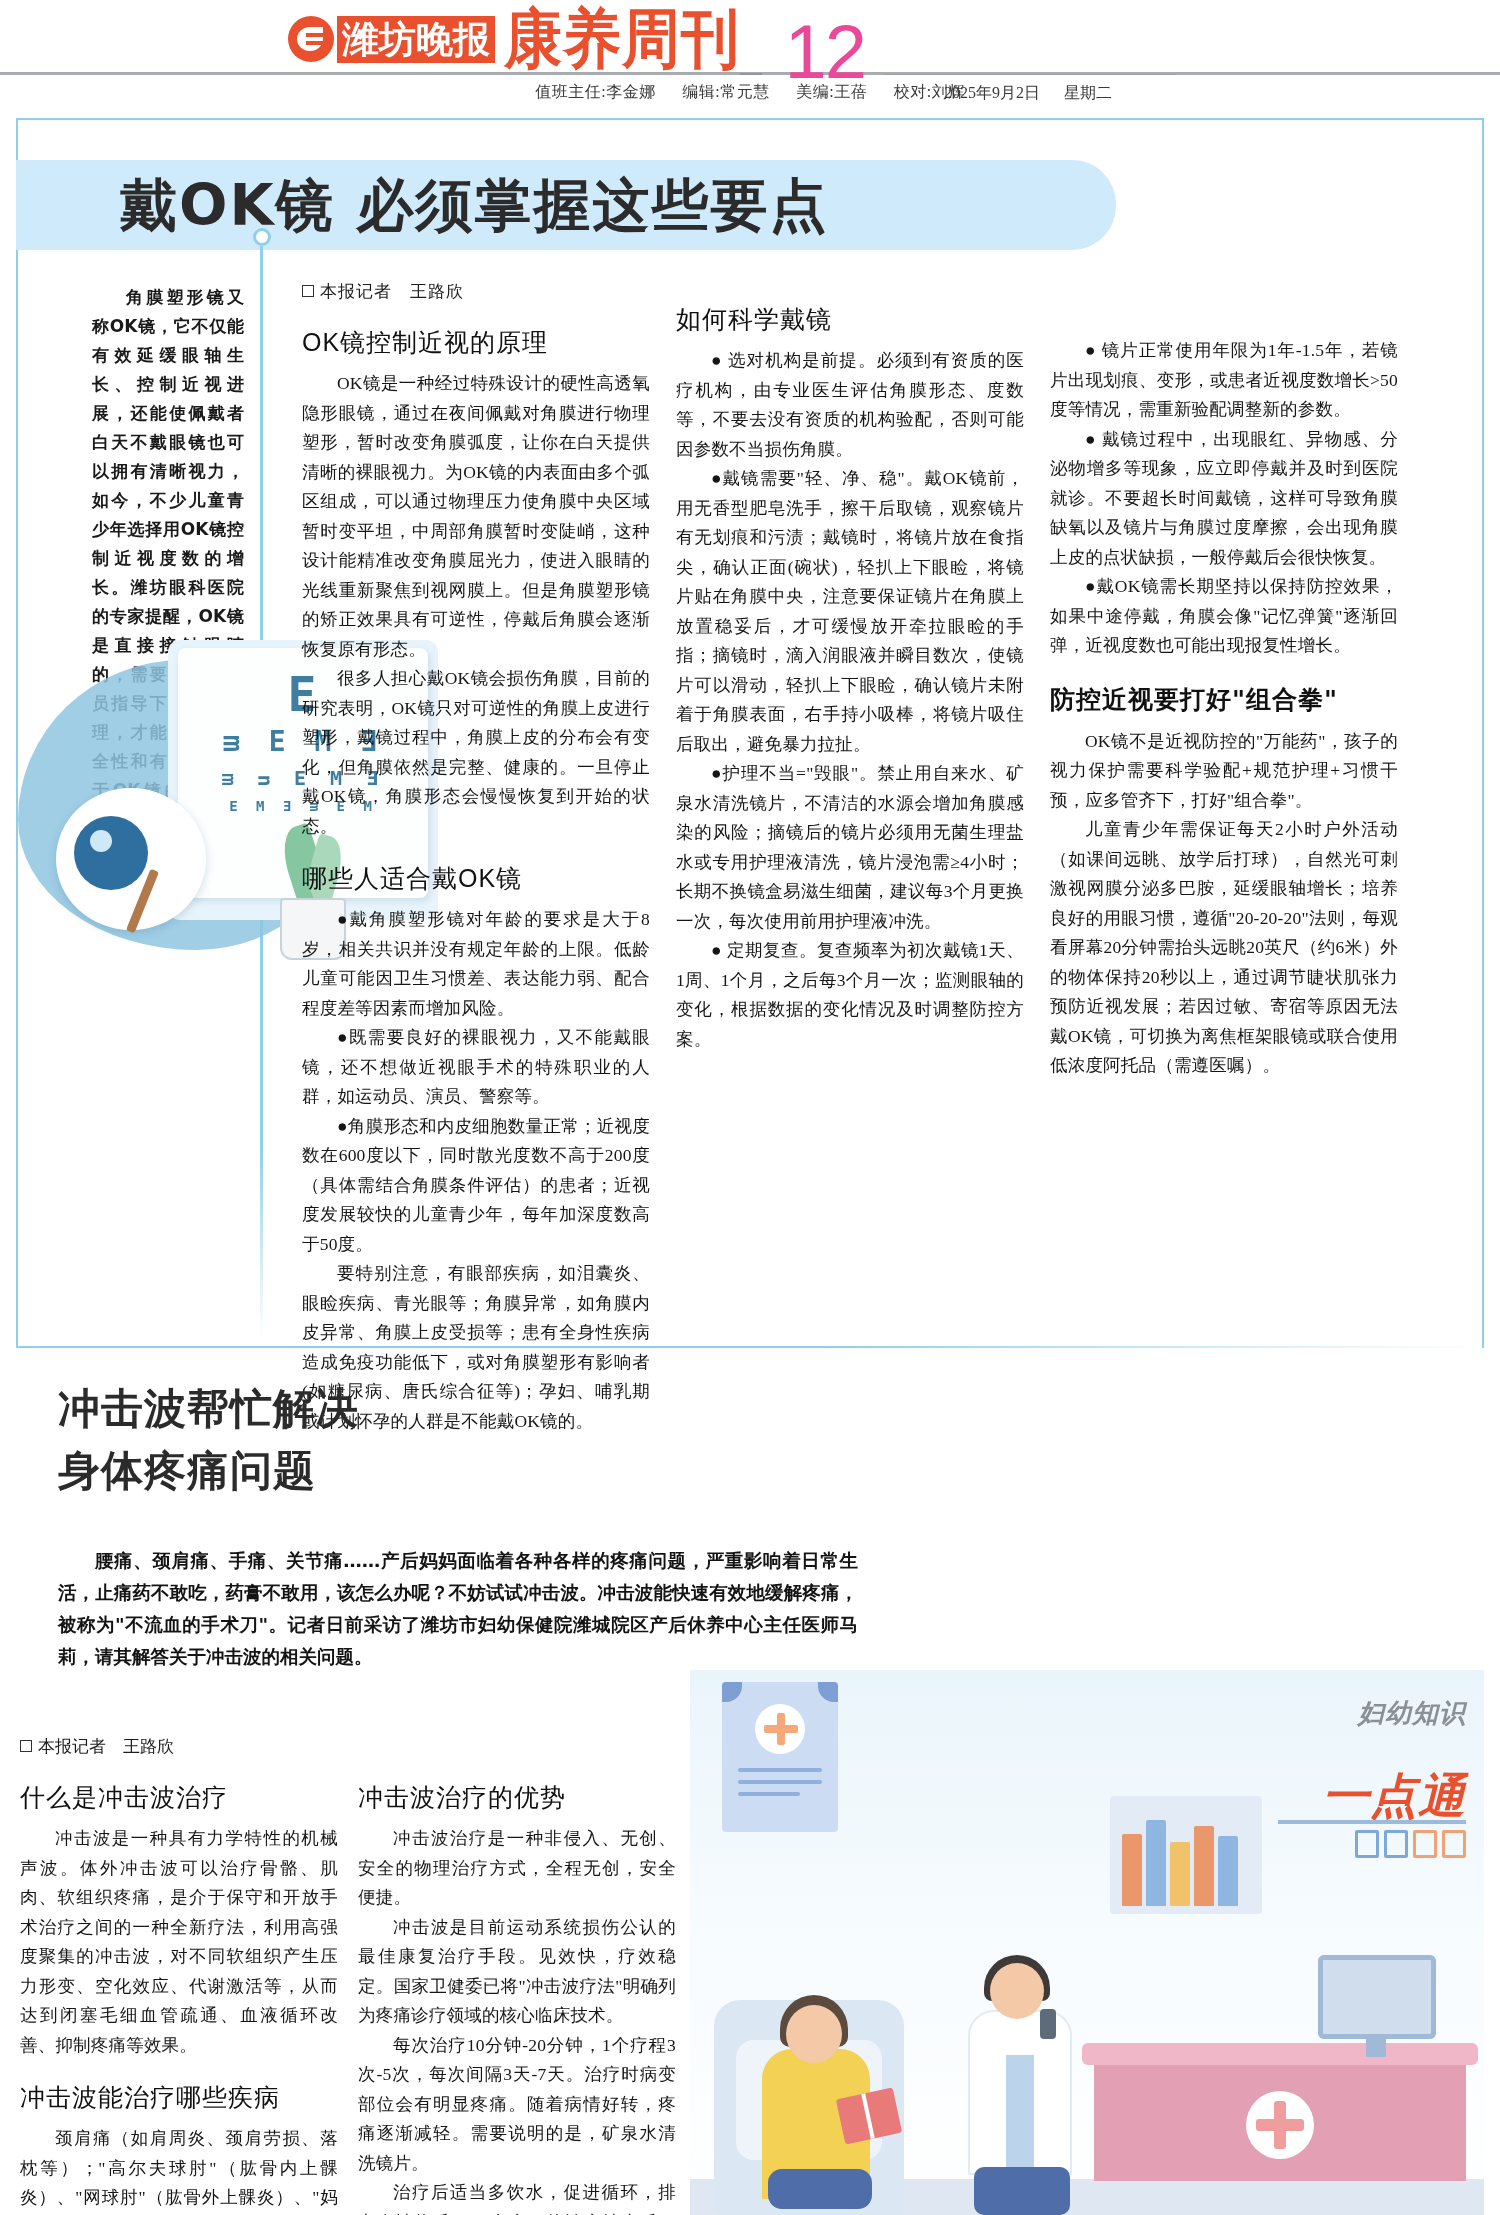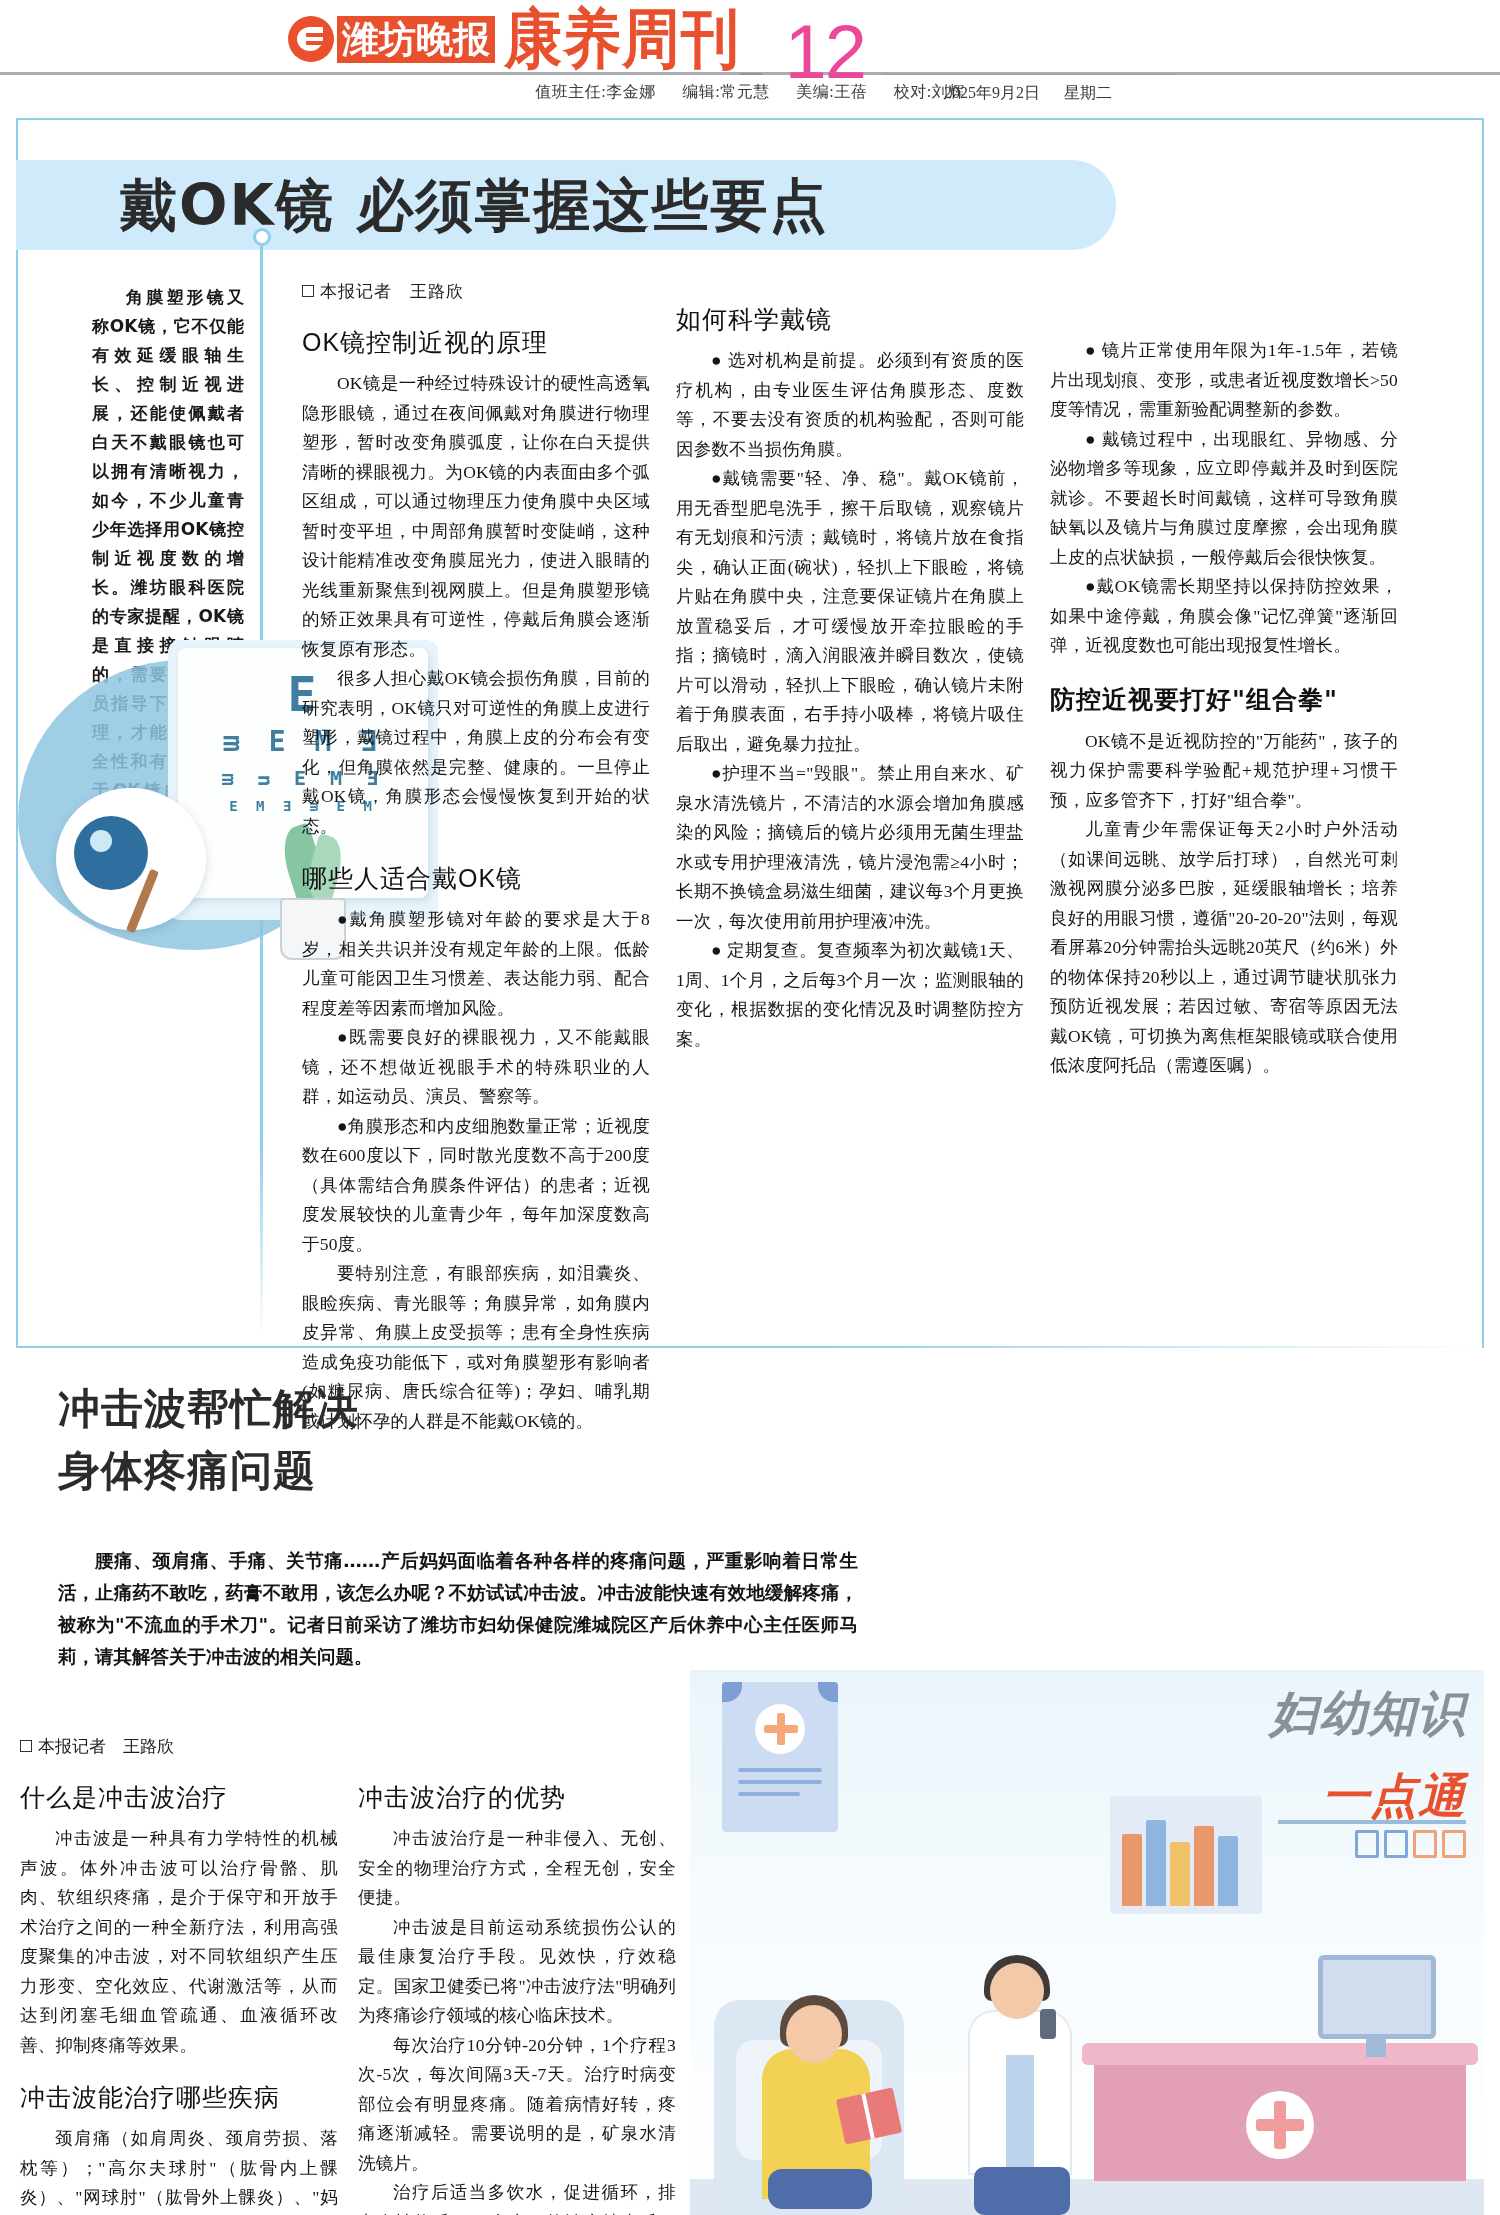--- a/index.html
+++ b/index.html
@@ -388,21 +388,21 @@
     overflow: hidden;
   }
   .promo-logo {
     position: absolute;
     right: 18px; top: 22px;
     text-align: right;
   }
   .promo-logo .l1 {
     font-family: "DejaVu Sans", sans-serif;
     font-weight: bold;
-    font-size: 48px;
+    font-size: 26px;
     color: #8b9096;
     letter-spacing: 1px;
     font-style: italic;
     line-height: 42px;
   }
   .promo-logo .l2 {
     font-family: "DejaVu Sans", sans-serif;
     font-weight: bold;
     font-size: 47px;
     color: #e8502e;

